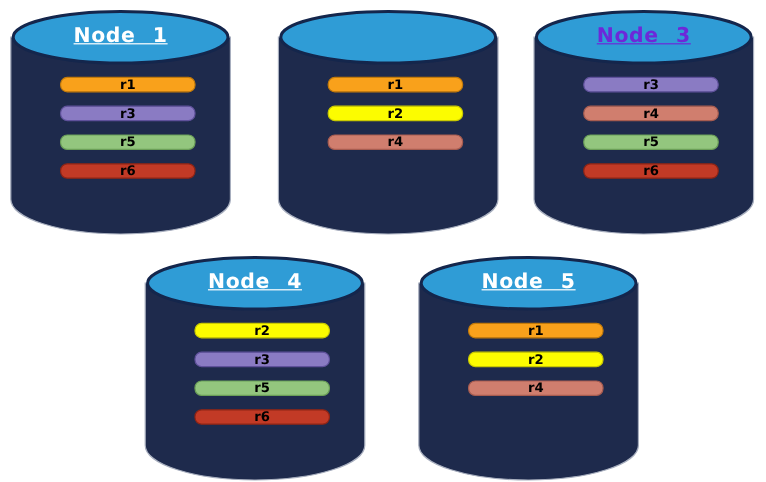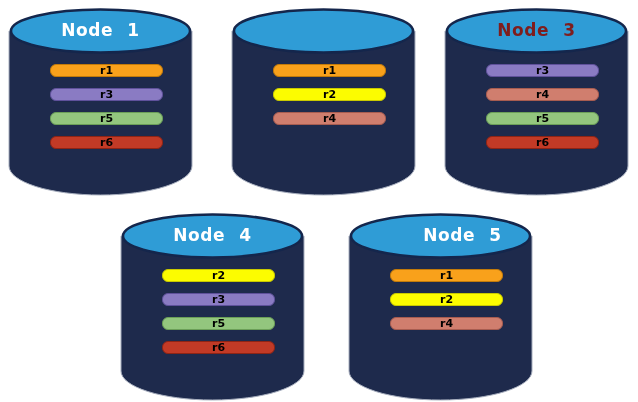--- a/index.html
+++ b/index.html
@@ -31,20 +31,21 @@
     left: 0;
     top: 12px;
     width: 100%;
     text-align: center;
     color: #ffffff;
     font-size: 17px;
     font-weight: 700;
     letter-spacing: 0.5px;
     word-spacing: 8px;
     white-space: pre;
+    text-decoration: underline;
   }
   .bars {
     position: absolute;
     left: 30px;
     top: 56px;
     width: 125px;
     display: flex;
     flex-direction: column;
     gap: 11px;
   }
@@ -87,42 +88,42 @@
         <div class="replica-bar" style="background: rgb(249, 161, 27); border-color: rgb(194, 122, 10);">r1</div>
         <div class="replica-bar" style="background: rgb(252, 252, 0); border-color: rgb(201, 201, 0);">r2</div>
         <div class="replica-bar" style="background: rgb(208, 126, 110); border-color: rgb(167, 92, 80);">r4</div>
       </div>
   </div>
     <div class="db-node" style="left: 444px; top: 8px;">
     <svg width="185" height="189" viewBox="0 0 185 189">
       <path d="M 1,23 L 1,158 A 91.5,29 0 0 0 184,158 L 184,23 Z" fill="#1E2A4C" stroke="#A7AEBE" stroke-width="1"></path>
       <ellipse cx="92.5" cy="23" rx="89.5" ry="21.5" fill="#2F9CD6" stroke="#14264C" stroke-width="2.5"></ellipse>
     </svg>
-    <div class="node-title" style="color: #7f1d1d;">Node 3</div>
+    <div class="node-title" style="color: #6d28d9;">Node 3</div>
     <div class="bars">
         <div class="replica-bar" style="background: rgb(138, 123, 195); border-color: rgb(95, 81, 155);">r3</div>
         <div class="replica-bar" style="background: rgb(208, 126, 110); border-color: rgb(167, 92, 80);">r4</div>
         <div class="replica-bar" style="background: rgb(147, 198, 126); border-color: rgb(107, 159, 88);">r5</div>
         <div class="replica-bar" style="background: rgb(194, 58, 38); border-color: rgb(142, 36, 21);">r6</div>
       </div>
   </div>
     <div class="db-node" style="left: 120px; top: 213px;">
     <svg width="185" height="189" viewBox="0 0 185 189">
       <path d="M 1,23 L 1,158 A 91.5,29 0 0 0 184,158 L 184,23 Z" fill="#1E2A4C" stroke="#A7AEBE" stroke-width="1"></path>
       <ellipse cx="92.5" cy="23" rx="89.5" ry="21.5" fill="#2F9CD6" stroke="#14264C" stroke-width="2.5"></ellipse>
     </svg>
     <div class="node-title" style="color: rgb(255, 255, 255); text-align: center;">Node 4</div>
     <div class="bars">
         <div class="replica-bar" style="background: rgb(252, 252, 0); border-color: rgb(201, 201, 0);">r2</div>
         <div class="replica-bar" style="background: rgb(138, 123, 195); border-color: rgb(95, 81, 155);">r3</div>
         <div class="replica-bar" style="background: rgb(147, 198, 126); border-color: rgb(107, 159, 88);">r5</div>
         <div class="replica-bar" style="background: rgb(194, 58, 38); border-color: rgb(142, 36, 21);">r6</div>
       </div>
   </div>
-    <div class="db-node" style="left: 348px; top: 213px; padding-left: 44px;">
+    <div class="db-node" style="left: 348px; top: 213px;">
     <svg width="185" height="189" viewBox="0 0 185 189">
       <path d="M 1,23 L 1,158 A 91.5,29 0 0 0 184,158 L 184,23 Z" fill="#1E2A4C" stroke="#A7AEBE" stroke-width="1"></path>
       <ellipse cx="92.5" cy="23" rx="89.5" ry="21.5" fill="#2F9CD6" stroke="#14264C" stroke-width="2.5"></ellipse>
     </svg>
     <div class="node-title" style="color: rgb(255, 255, 255);">Node 5</div>
     <div class="bars">
         <div class="replica-bar" style="background: rgb(249, 161, 27); border-color: rgb(194, 122, 10);">r1</div>
         <div class="replica-bar" style="background: rgb(252, 252, 0); border-color: rgb(201, 201, 0);">r2</div>
         <div class="replica-bar" style="background: rgb(208, 126, 110); border-color: rgb(167, 92, 80);">r4</div>
       </div>

